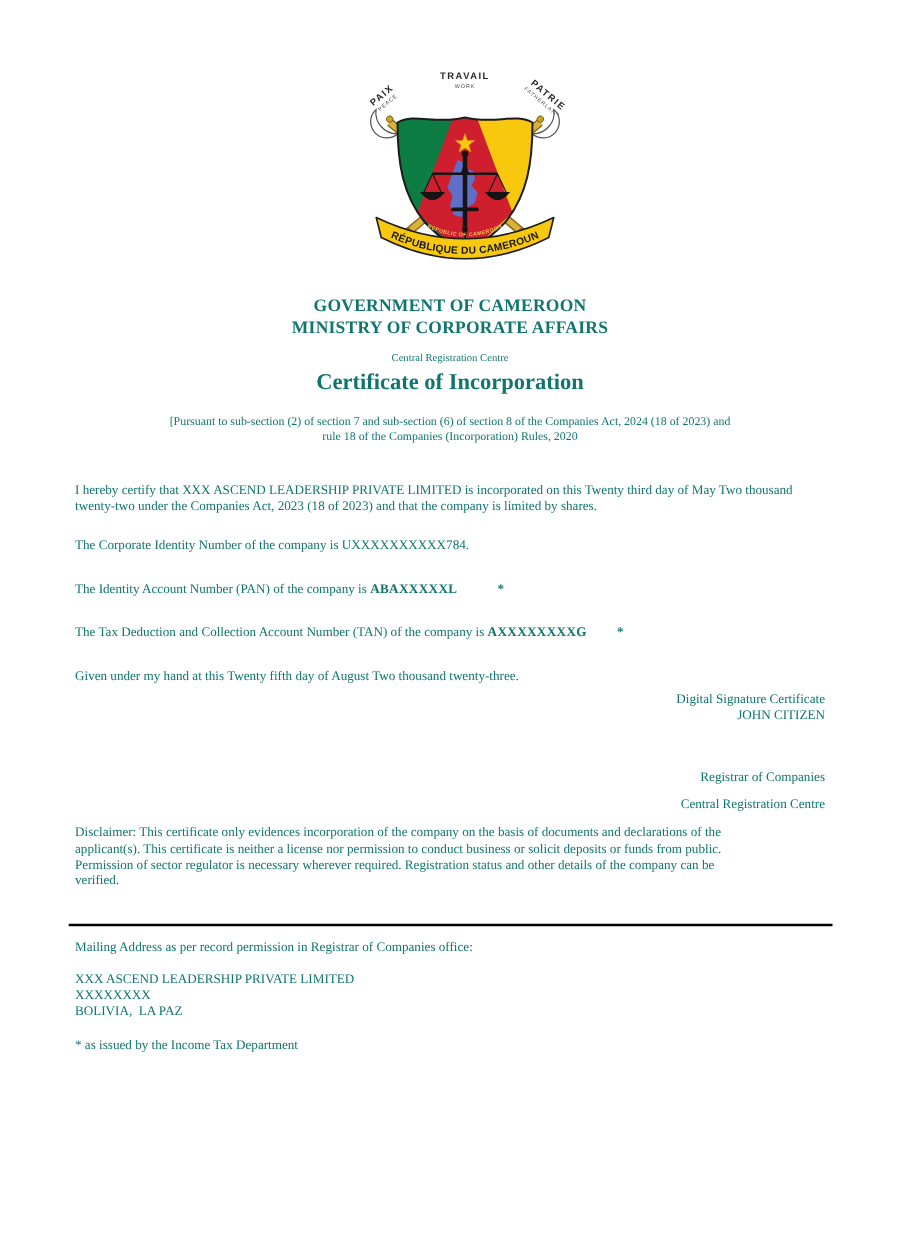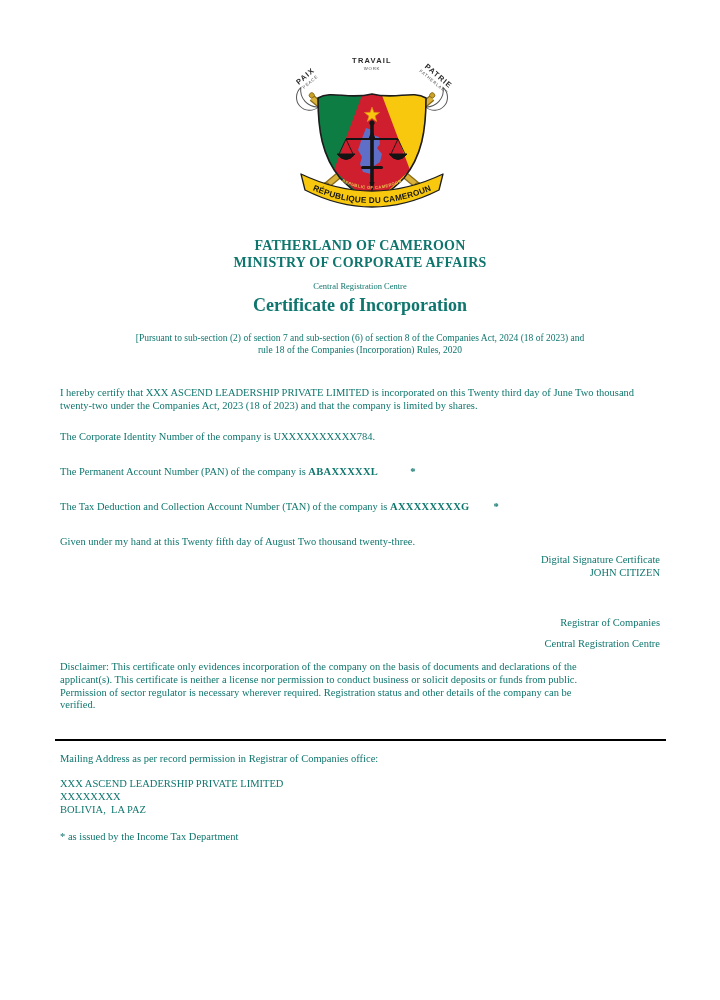--- a/index.html
+++ b/index.html
@@ -128,34 +128,34 @@
 
       <g>
         <path d="M19,122 Q90,156 161,122 L157,138 Q90,172 23,138 Z" fill="#f7c80e" stroke="#1d1d1d" stroke-width="1.3" stroke-linejoin="round"></path>
         <text class="em-banner-text">
           <textPath href="#bannerArc" startOffset="50%" text-anchor="middle">RÉPUBLIQUE DU CAMEROUN</textPath>
         </text>
       </g>
     </svg>
   </div>
 
-  <div class="abs center h-gov">FATHERLAND OF CAMEROON</div>
+  <div class="abs center h-gov">GOVERNMENT OF CAMEROON</div>
   <div class="abs center h-min">MINISTRY OF CORPORATE AFFAIRS</div>
   <div class="abs center h-centre">Central Registration Centre</div>
   <div class="abs center h-title">Certificate of Incorporation</div>
   <div class="abs center h-purs">
     <div>[Pursuant to sub-section (2) of section 7 and sub-section (6) of section 8 of the Companies Act, 2024 (18 of 2023) and</div>
     <div>rule 18 of the Companies (Incorporation) Rules, 2020</div>
   </div>
 
-  <div class="abs bodyline p-cert">I hereby certify that XXX ASCEND LEADERSHIP PRIVATE LIMITED is incorporated on this Twenty third day of June Two thousand twenty-two under the Companies Act, 2023 (18 of 2023) and that the company is limited by shares.</div>
+  <div class="abs bodyline p-cert">I hereby certify that XXX ASCEND LEADERSHIP PRIVATE LIMITED is incorporated on this Twenty third day of May Two thousand twenty-two under the Companies Act, 2023 (18 of 2023) and that the company is limited by shares.</div>
 
   <div class="abs bodyline p-cin">The Corporate Identity Number of the company is UXXXXXXXXXX784.</div>
 
-  <div class="abs bodyline p-pan"><span>The Permanent Account Number (PAN) of the company is </span><span class="bold-val">ABAXXXXXL</span><span class="bold-val marker-pan">*</span></div>
+  <div class="abs bodyline p-pan"><span>The Identity Account Number (PAN) of the company is </span><span class="bold-val">ABAXXXXXL</span><span class="bold-val marker-pan">*</span></div>
 
   <div class="abs bodyline p-tan"><span>The Tax Deduction and Collection Account Number (TAN) of the company is </span><span class="bold-val">AXXXXXXXXG</span><span class="bold-val marker-tan">*</span></div>
 
   <div class="abs bodyline p-given">Given under my hand at this Twenty fifth day of August Two thousand twenty-three.</div>
 
   <div class="abs sig sig-top">
     <div>Digital Signature Certificate</div>
     <div>JOHN CITIZEN</div>
   </div>
   <div class="abs sig sig-4">Registrar of Companies</div>

